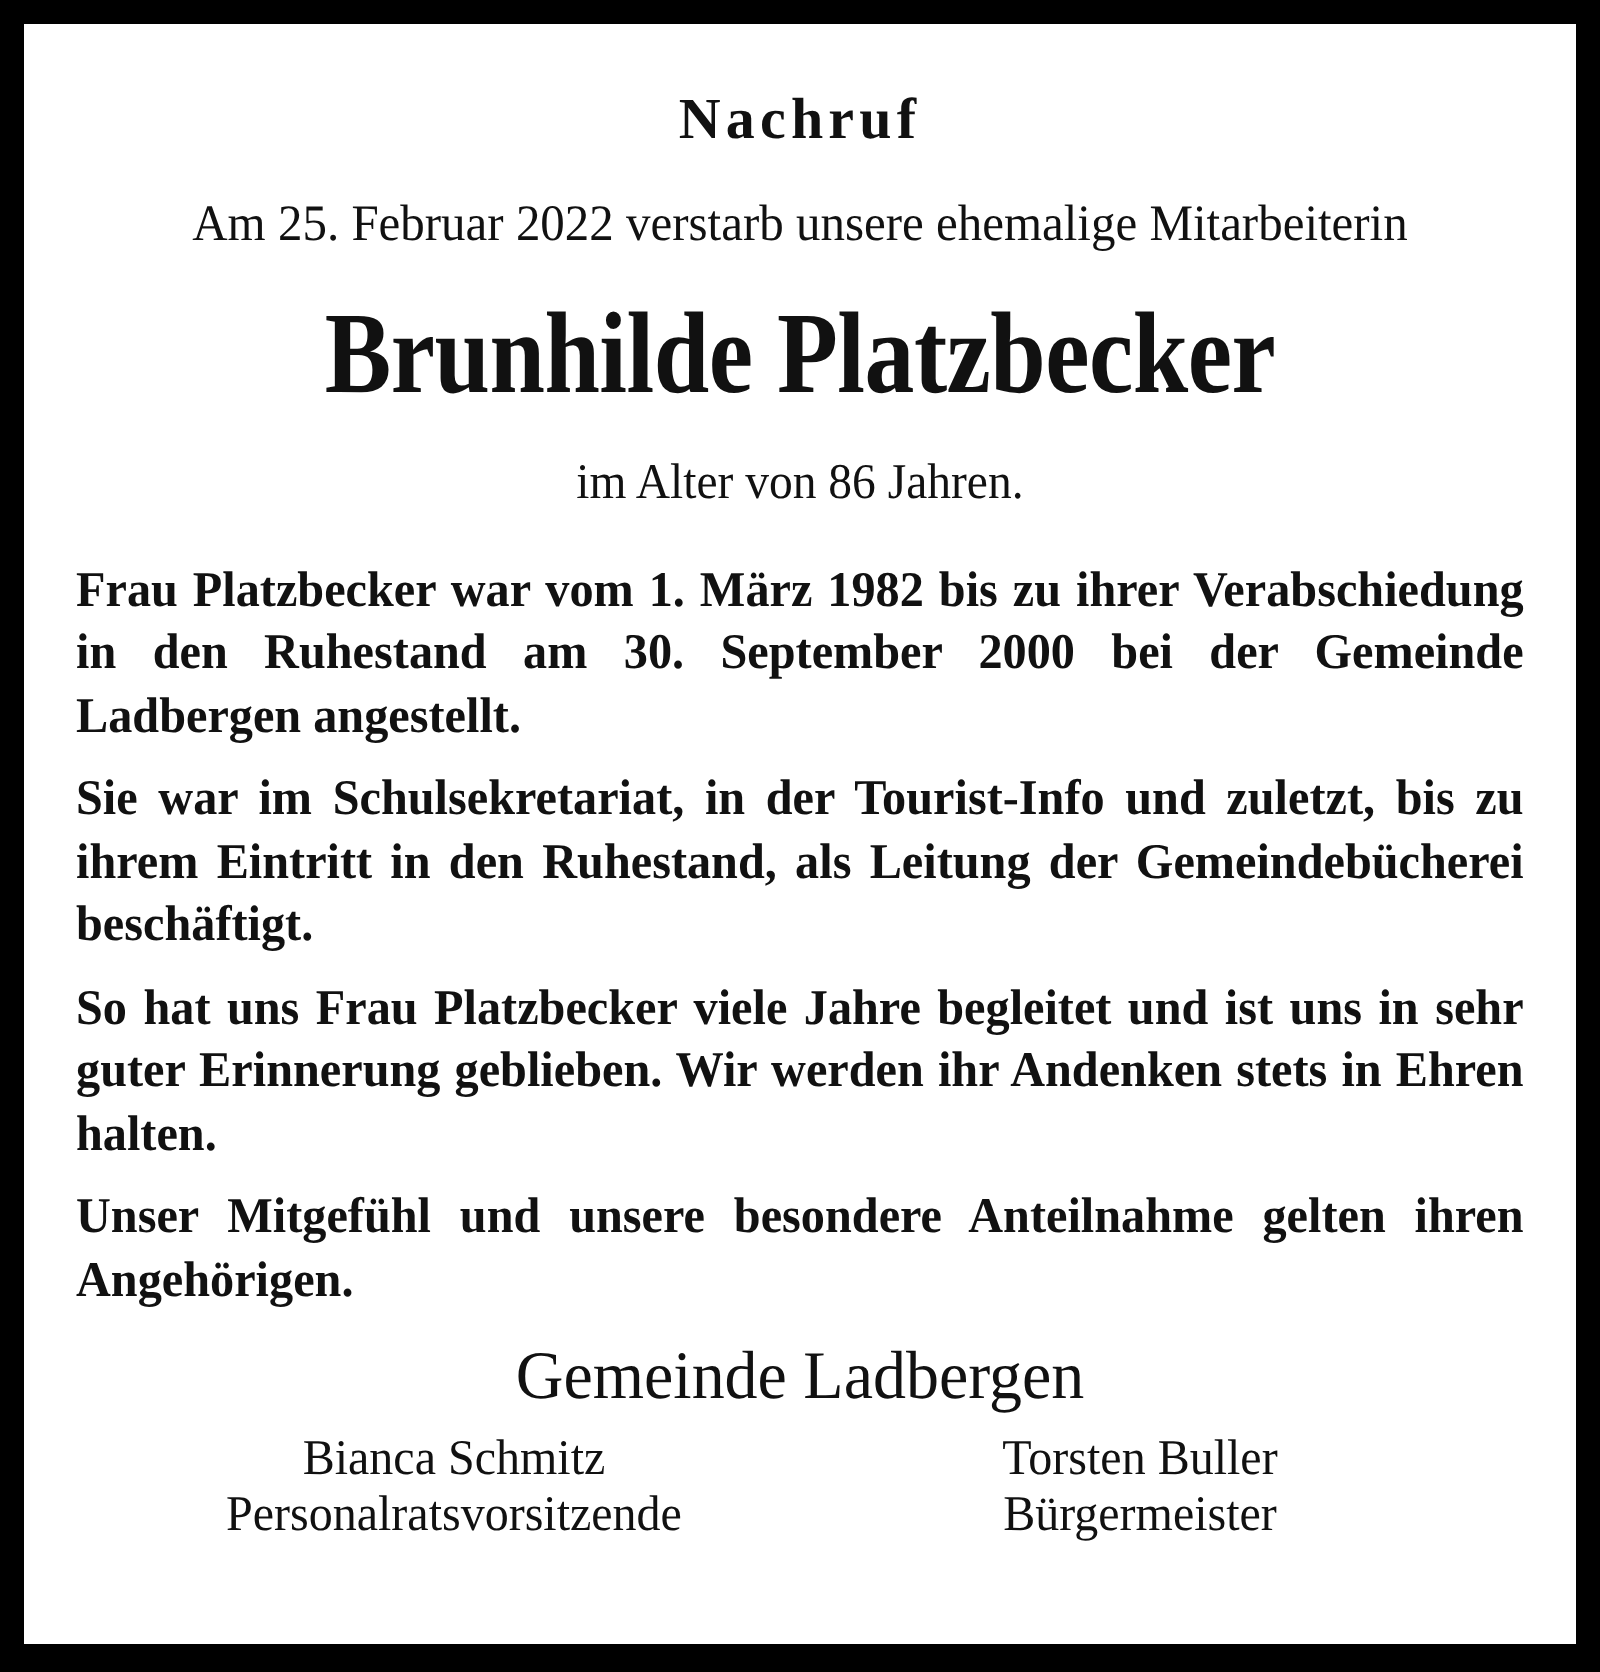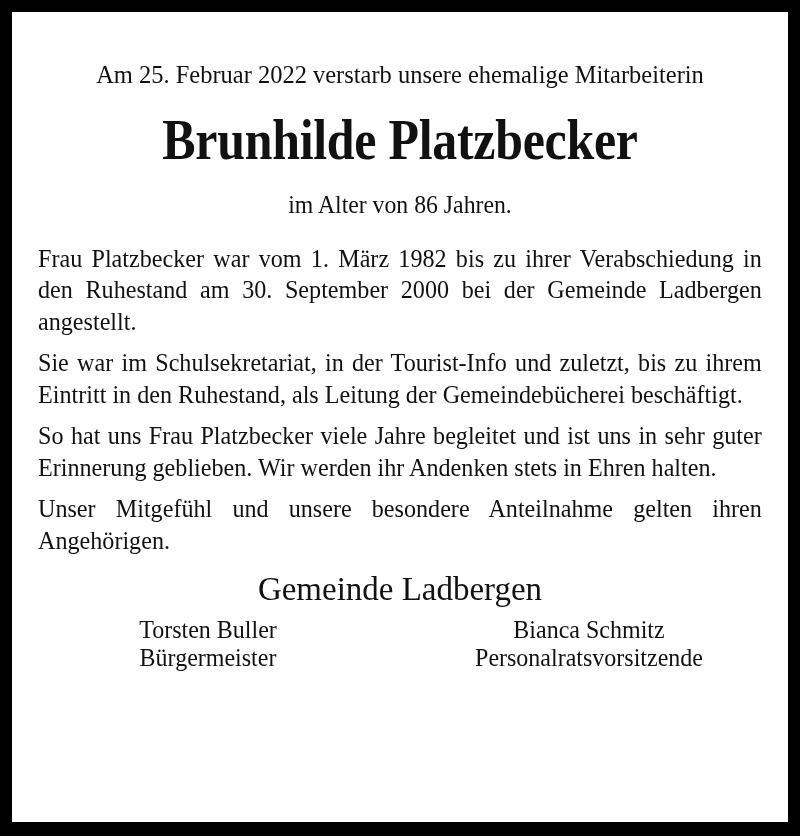--- a/index.html
+++ b/index.html
@@ -73,20 +73,21 @@
     line-height: 1.1;
     margin: 22px 0 0 0;
     transform: scaleX(0.95);
     transform-origin: center center;
     white-space: nowrap;
   }
 
   
   #body-paragraphs {
     margin-top: 24px;
+    font-weight: bold;
   }
 
   .body-paragraph {
     font-size: 25px;
     line-height: 31.5px;
     text-align: justify;
     text-justify: inter-word;
     hyphens: manual;
     margin: 0 0 10px 0;
     transform: scaleX(0.965);
@@ -140,43 +141,44 @@
     transform: scaleX(0.96);
     transform-origin: center center;
   }
 </style>
 </head>
 <body>
 
 <div id="obituary-frame">
   <div id="obituary-card">
 
+    <h1 class="nachruf-title">Nachruf</h1>
 
     <p class="death-announcement">Am 25. Februar 2022 verstarb unsere ehemalige Mitarbeiterin</p>
 
     <h2 class="deceased-name">Brunhilde Platzbecker</h2>
 
     <p class="age-line">im Alter von 86 Jahren.</p>
 
     <div id="body-paragraphs">
       <p class="body-paragraph">Frau Platzbecker war vom 1. März 1982 bis zu ihrer Verab­schiedung in den Ruhestand am 30. September 2000 bei der Gemeinde Ladbergen angestellt.</p>
       <p class="body-paragraph">Sie war im Schulsekretariat, in der Tourist-Info und zuletzt, bis zu ihrem Eintritt in den Ruhestand, als Leitung der Gemeindebücherei beschäftigt.</p>
       <p class="body-paragraph">So hat uns Frau Platzbecker viele Jahre begleitet und ist uns in sehr guter Erinnerung geblieben. Wir werden ihr Andenken stets in Ehren halten.</p>
       <p class="body-paragraph">Unser Mitgefühl und unsere besondere Anteilnahme gelten ihren Angehörigen.</p>
     </div>
 
     <div id="signature-block">
       <p class="organisation-name">Gemeinde Ladbergen</p>
 
       <div class="signatories">
+        <div class="signatory signatory-right">
+          <span class="signatory-name">Bianca Schmitz</span>
+          <span class="signatory-role">Personalratsvorsitzende</span>
+        </div>
         <div class="signatory signatory-left">
           <span class="signatory-name">Torsten Buller</span>
           <span class="signatory-role">Bürgermeister</span>
-        </div>
-        <div class="signatory signatory-right">
-          <span class="signatory-name">Bianca Schmitz</span>
-          <span class="signatory-role">Personalratsvorsitzende</span>
         </div>
       </div>
     </div>
 
   </div>
 </div>
 
 </body></html>

